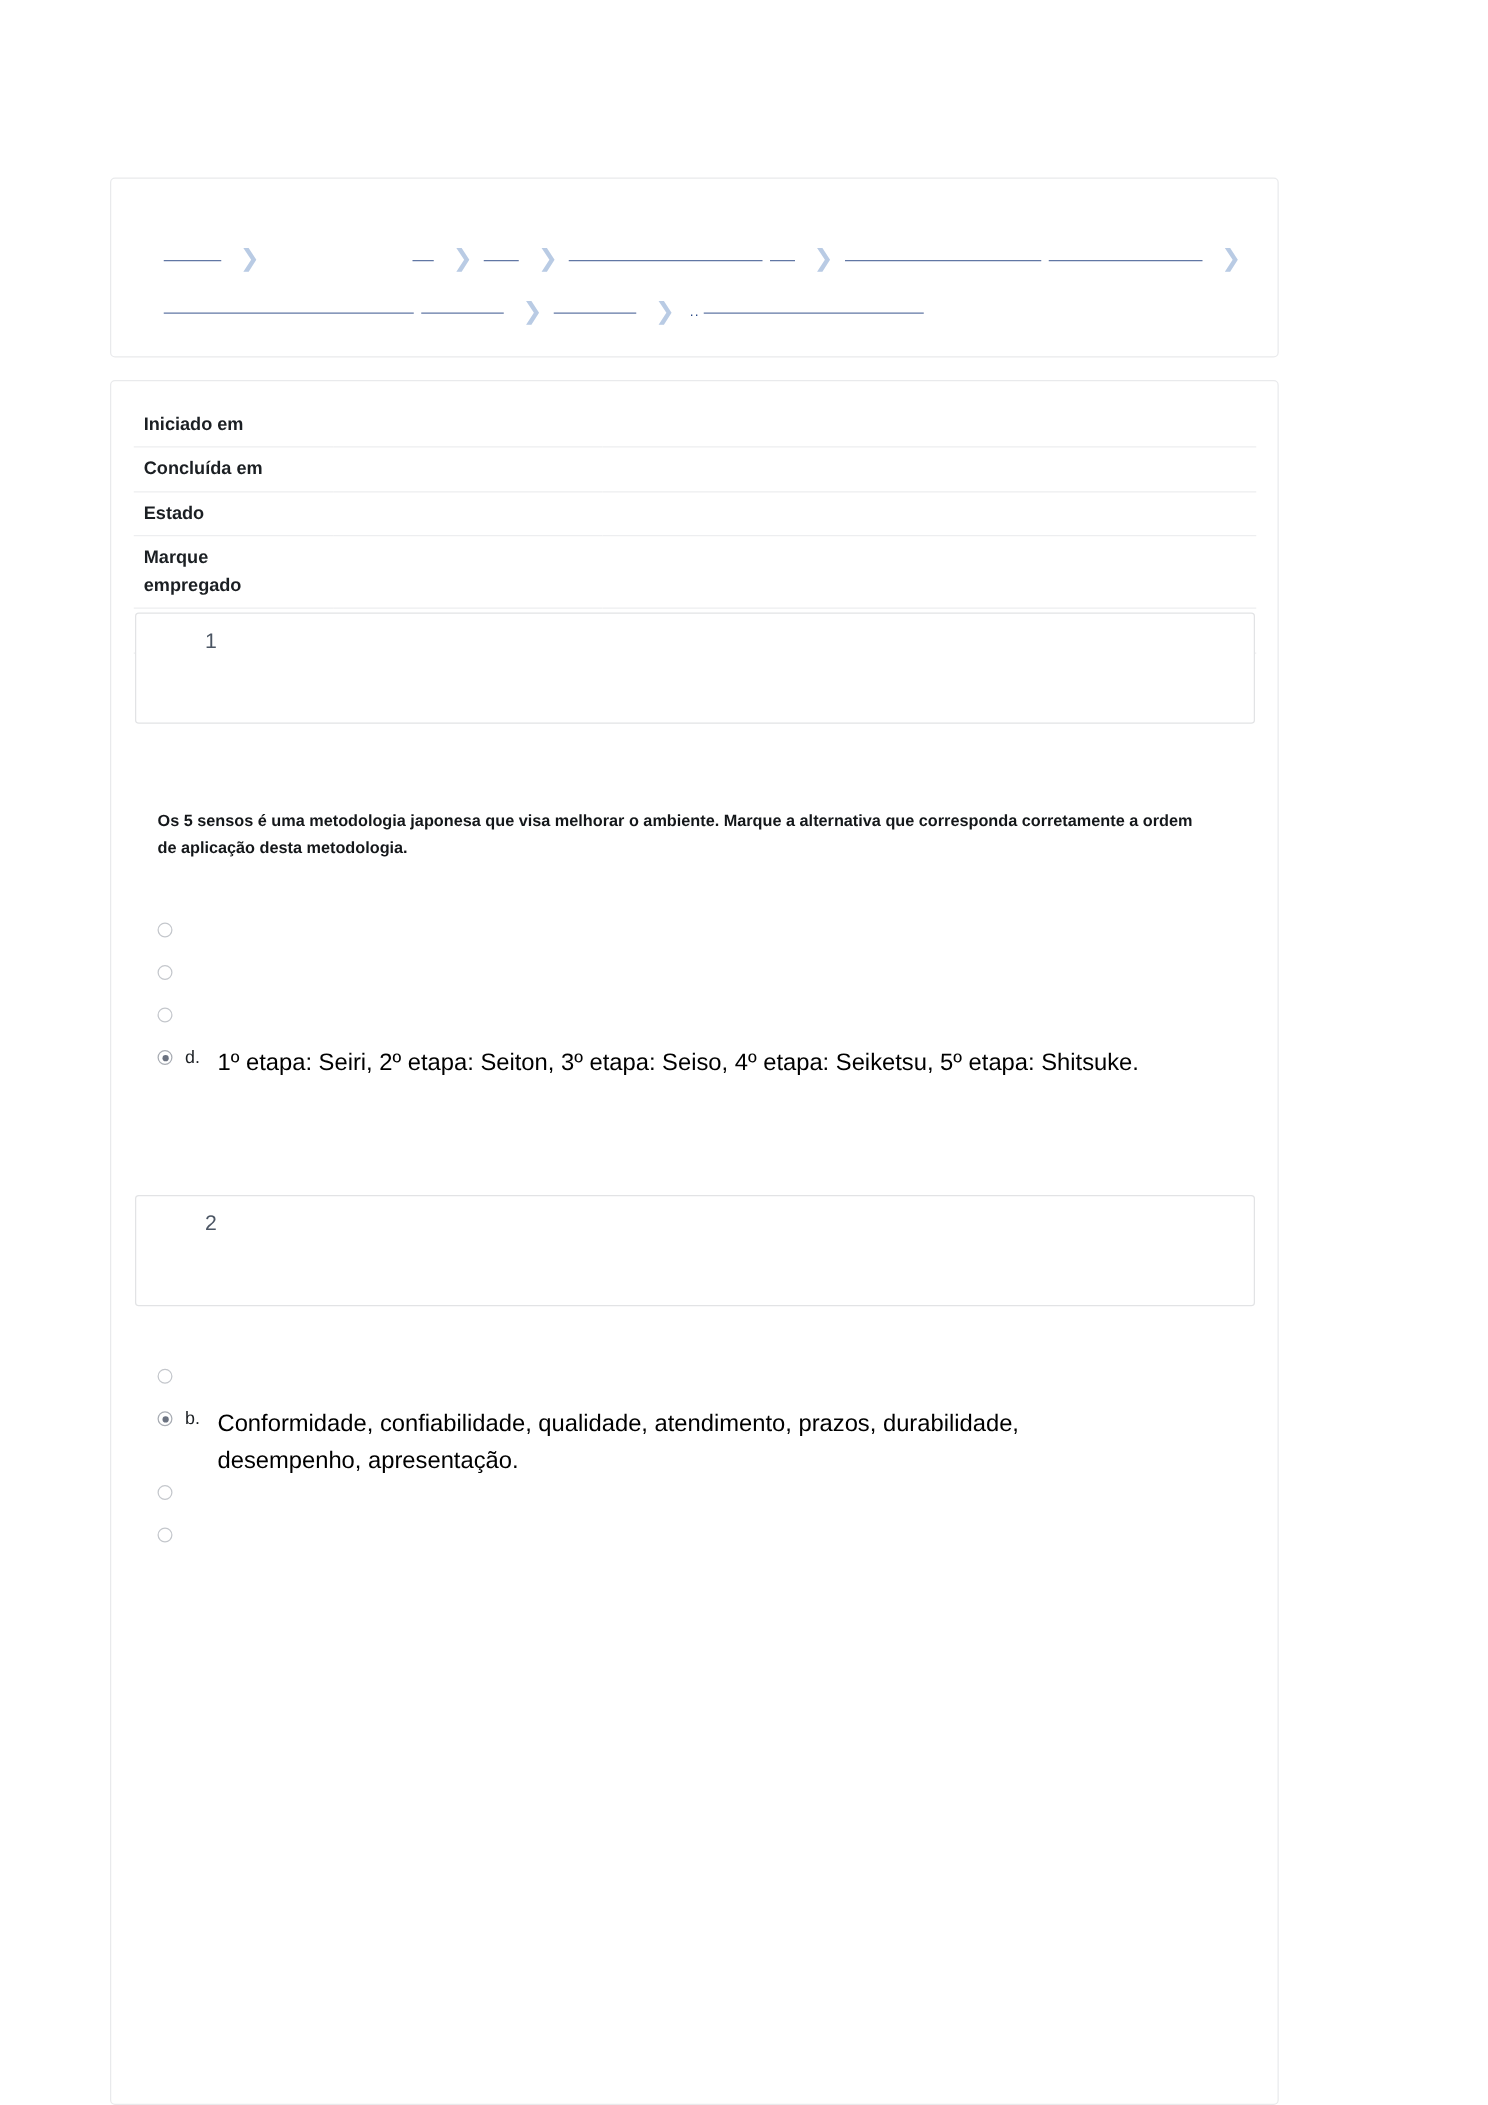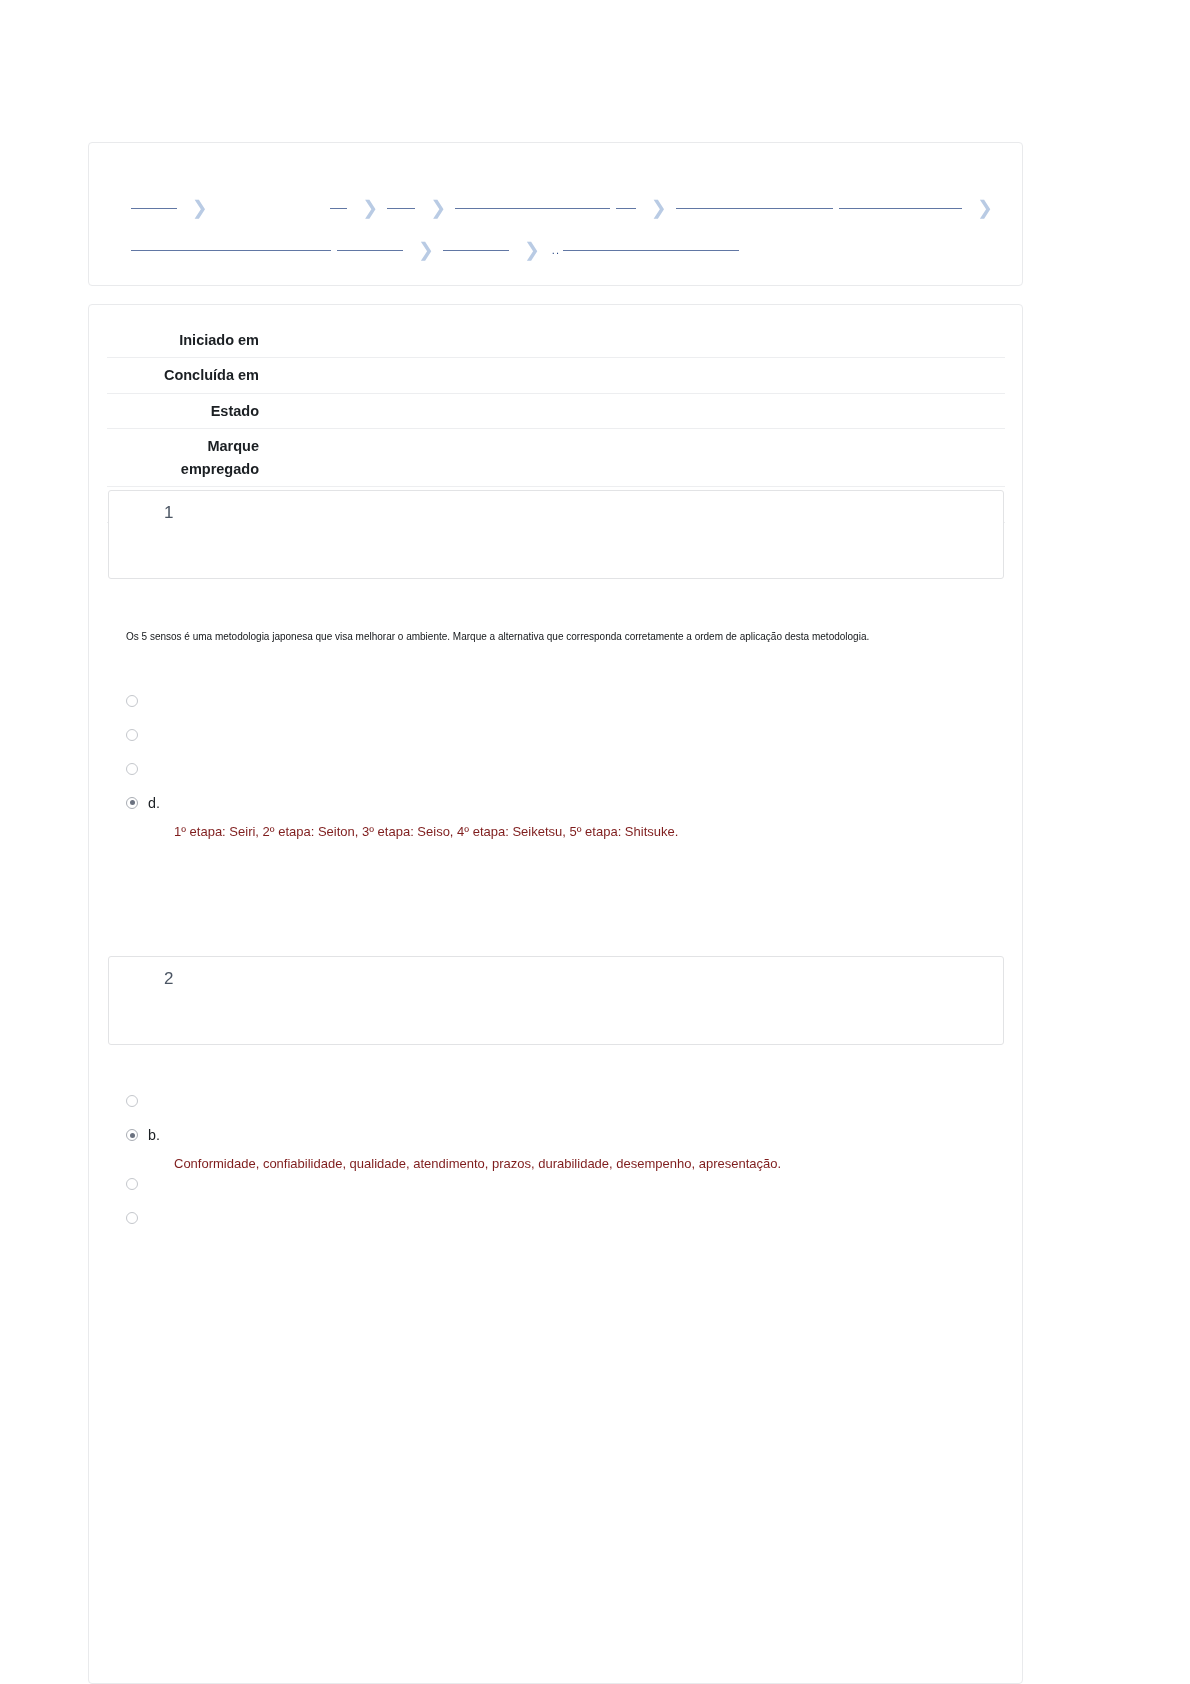--- a/index.html
+++ b/index.html
@@ -94,21 +94,21 @@
   }
   .summary tr { border-bottom: 1px solid #edeef0; }
   .summary td {
     padding: 6px 8px;
     font-size: 14.5px;
     color: #1e2125;
     vertical-align: top;
   }
   .summary td.label {
     width: 160px;
-    text-align: right;
+    text-align: left;
     font-weight: 700;
     color: #1b1f23;
     white-space: pre-line;
     line-height: 1.55;
   }
   .summary td.val1 { width: 215px; }
   .summary td.val2 { }
 
   
   .question {
@@ -129,24 +129,24 @@
   .q-number {
     position: absolute;
     left: 55px;
     top: 12px;
     font-size: 17px;
     color: #4b5563;
     font-weight: 400;
   }
 
   .q-text {
-    margin-top: 50px;
+    margin-top: 68px;
     padding: 0 18px 0 18px;
-    font-size: 10px;
-    font-weight: 400;
+    font-size: 13px;
+    font-weight: 700;
     color: #14171a;
     line-height: 1.58;
     max-width: 870px;
   }
 
   .answers {
     margin-top: 46px;
     padding-left: 18px;
   }
   .answer {
@@ -181,25 +181,24 @@
     background: #6b7280;
   }
   .ans-letter {
     width: 26px;
     flex: 0 0 auto;
     font-size: 14.3px;
     color: #1b1f23;
     line-height: 1.5;
   }
   .ans-text {
-    font-size: 13px;
-    color: #7f1d1d;
+    font-size: 19px;
+    color: #000000;
     line-height: 1.55;
     max-width: 760px;
-    margin-top: 29px;
   }
   .answer.blank { height: 34px; }
   .answer.blank .ans-letter, .answer.blank .ans-text { visibility: hidden; }
 </style>
 </head>
 <body>
 
 <div class="page">
 
   <div class="breadcrumb-card">

